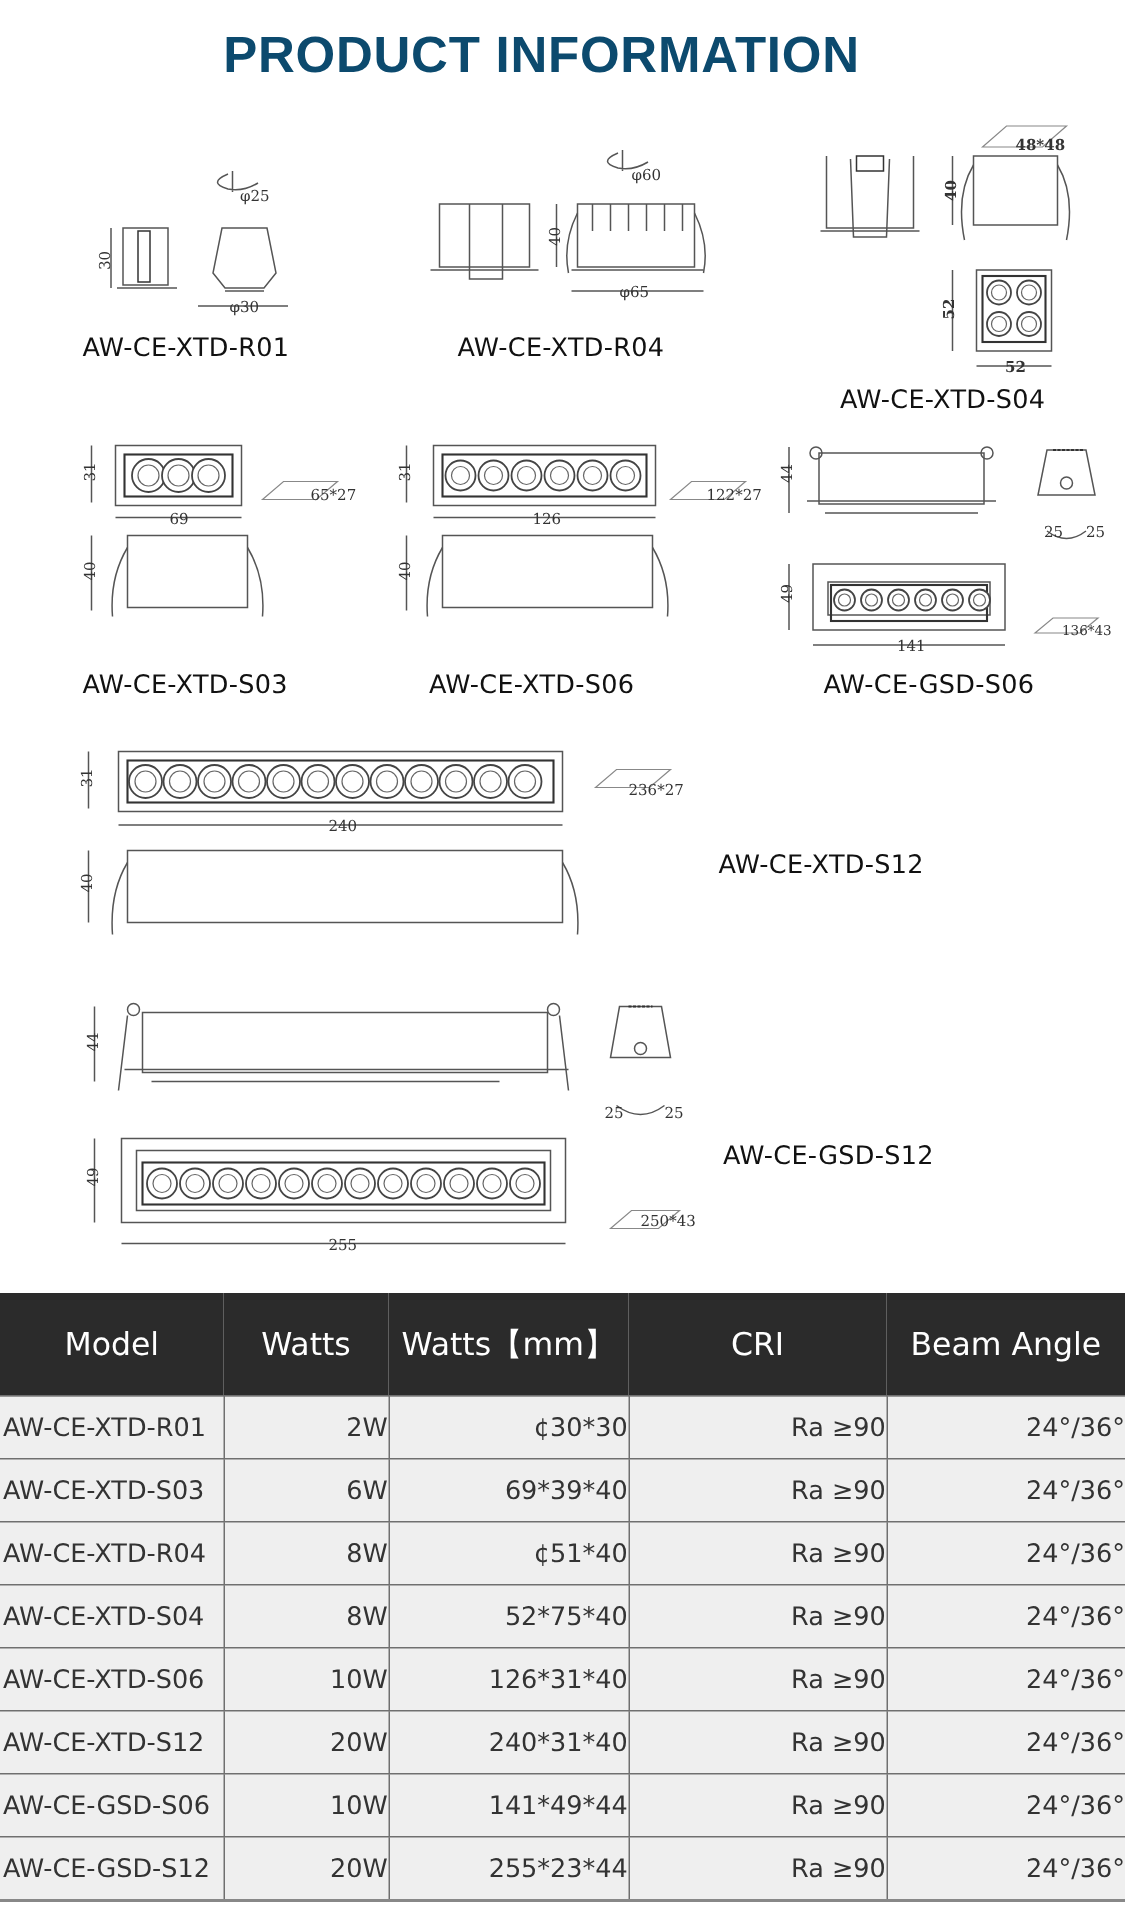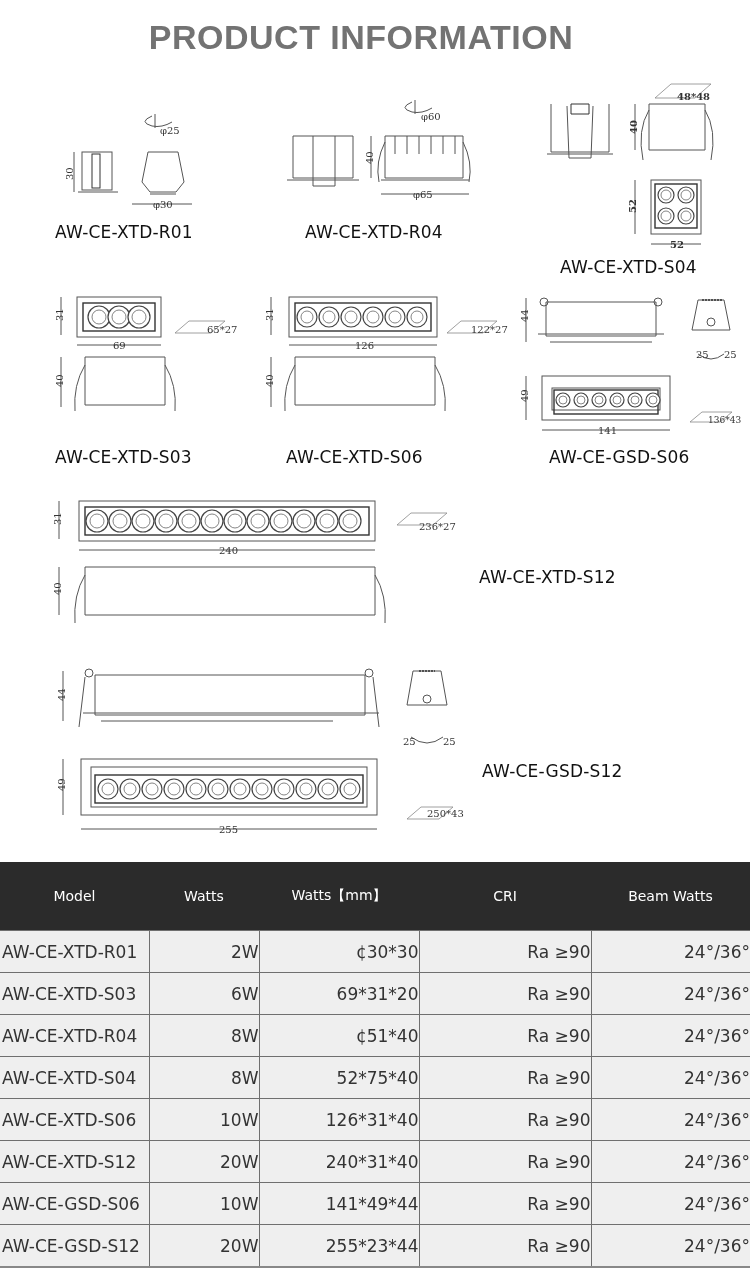--- a/index.html
+++ b/index.html
@@ -1,28 +1,28 @@
 <!DOCTYPE html>
 <html><head>
 <meta charset="utf-8">
 <style>
   html,body{margin:0;padding:0;background:#fff;}
   body{width:750px;height:1278px;position:relative;overflow:hidden;font-family:"DejaVu Sans","Liberation Sans",sans-serif;color:#1a1a1a;}
-  .title{position:absolute;left:0;top:18px;width:722px;text-align:center;font-family:"Liberation Sans",sans-serif;font-weight:bold;font-size:34px;letter-spacing:0.5px;color:#737373;}
+  .title{position:absolute;left:0;top:18px;width:722px;text-align:center;font-family:"Liberation Sans",sans-serif;font-weight:bold;font-size:34px;letter-spacing:0.5px;color:#0c4a6e;}
   .drawing{position:absolute;}
   .drawing svg{display:block;overflow:visible;}
   .label{position:absolute;font-family:"DejaVu Sans",sans-serif;font-size:17px;color:#111;white-space:nowrap;letter-spacing:0.2px;}
   svg text{font-family:"DejaVu Serif","Liberation Serif",serif;font-size:10px;fill:#333;}
   .ln{stroke:#555;stroke-width:1;fill:none;}
   .lt{stroke:#888;stroke-width:0.8;fill:none;}
   .thick{stroke:#333;stroke-width:1.4;fill:none;}
   .lens{stroke:#444;stroke-width:1.2;fill:#fff;}
   .lensin{stroke:#666;stroke-width:0.8;fill:none;}
   table.spec{position:absolute;left:0;top:862px;width:750px;border-collapse:collapse;table-layout:fixed;}
-  table.spec th{background:#2b2b2b;color:#fff;font-weight:normal;font-size:14px;height:68px;padding:0;text-align:center;}
+  table.spec th{background:#2b2b2b;color:#fff;font-weight:normal;font-size:21px;height:68px;padding:0;text-align:center;}
   table.spec td{background:#efefef;color:#333;font-size:17px;height:41px;padding:0;text-align:right;border:1px solid #6f6f6f;border-top:1px solid #6f6f6f;white-space:nowrap;}
   table.spec td:first-child{text-align:left;padding-left:2px;border-left:none;}
   table.spec td:last-child{border-right:none;}
   table.spec tr:last-child td{border-bottom:2px solid #888;}
 </style>
 </head>
 <body>
 
 <div class="title">PRODUCT INFORMATION</div>
 
@@ -302,35 +302,35 @@
       <col style="width:160px">
       <col style="width:172px">
       <col style="width:159px">
   </colgroup>
   <thead>
     <tr>
       <th>Model</th>
       <th>Watts</th>
       <th>Watts【mm】</th>
       <th>CRI</th>
-      <th>Beam Watts</th>
+      <th>Beam Angle</th>
     </tr>
   </thead>
   <tbody>
     <tr>
       <td>AW-CE-XTD-R01</td>
       <td>2W</td>
       <td>¢30*30</td>
       <td>Ra ≥90</td>
       <td>24°/36°</td>
     </tr>
     <tr>
       <td>AW-CE-XTD-S03</td>
       <td>6W</td>
-      <td>69*31*20</td>
+      <td>69*39*40</td>
       <td>Ra ≥90</td>
       <td>24°/36°</td>
     </tr>
     <tr>
       <td>AW-CE-XTD-R04</td>
       <td>8W</td>
       <td>¢51*40</td>
       <td>Ra ≥90</td>
       <td>24°/36°</td>
     </tr>

